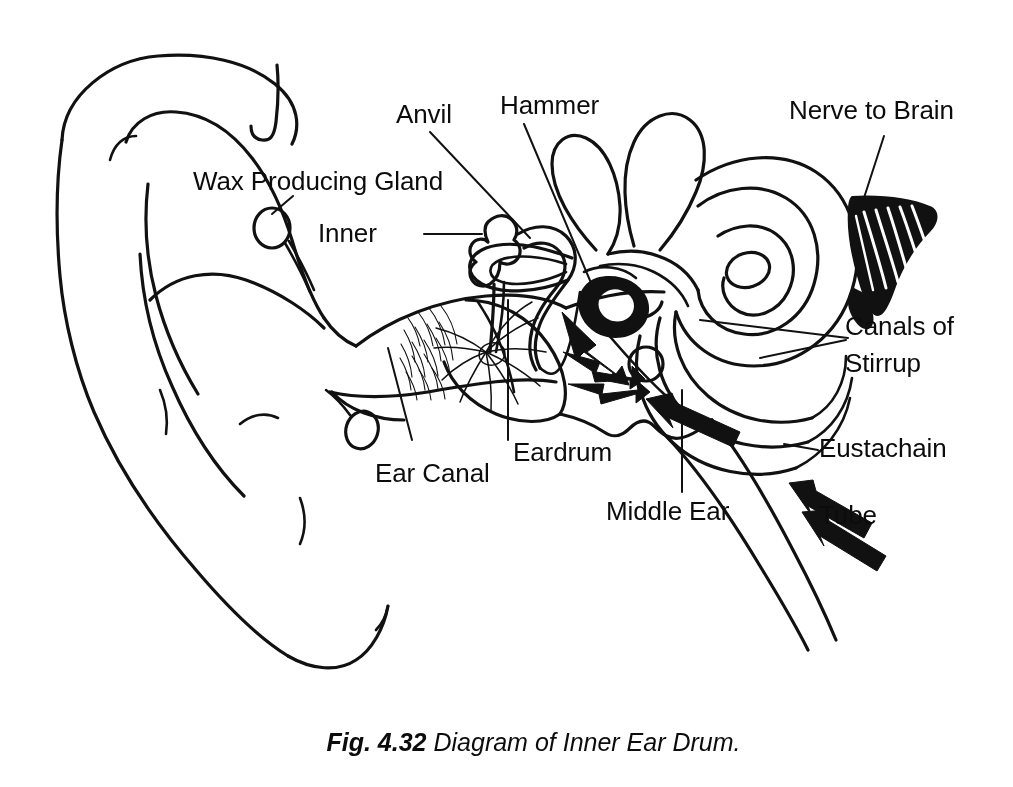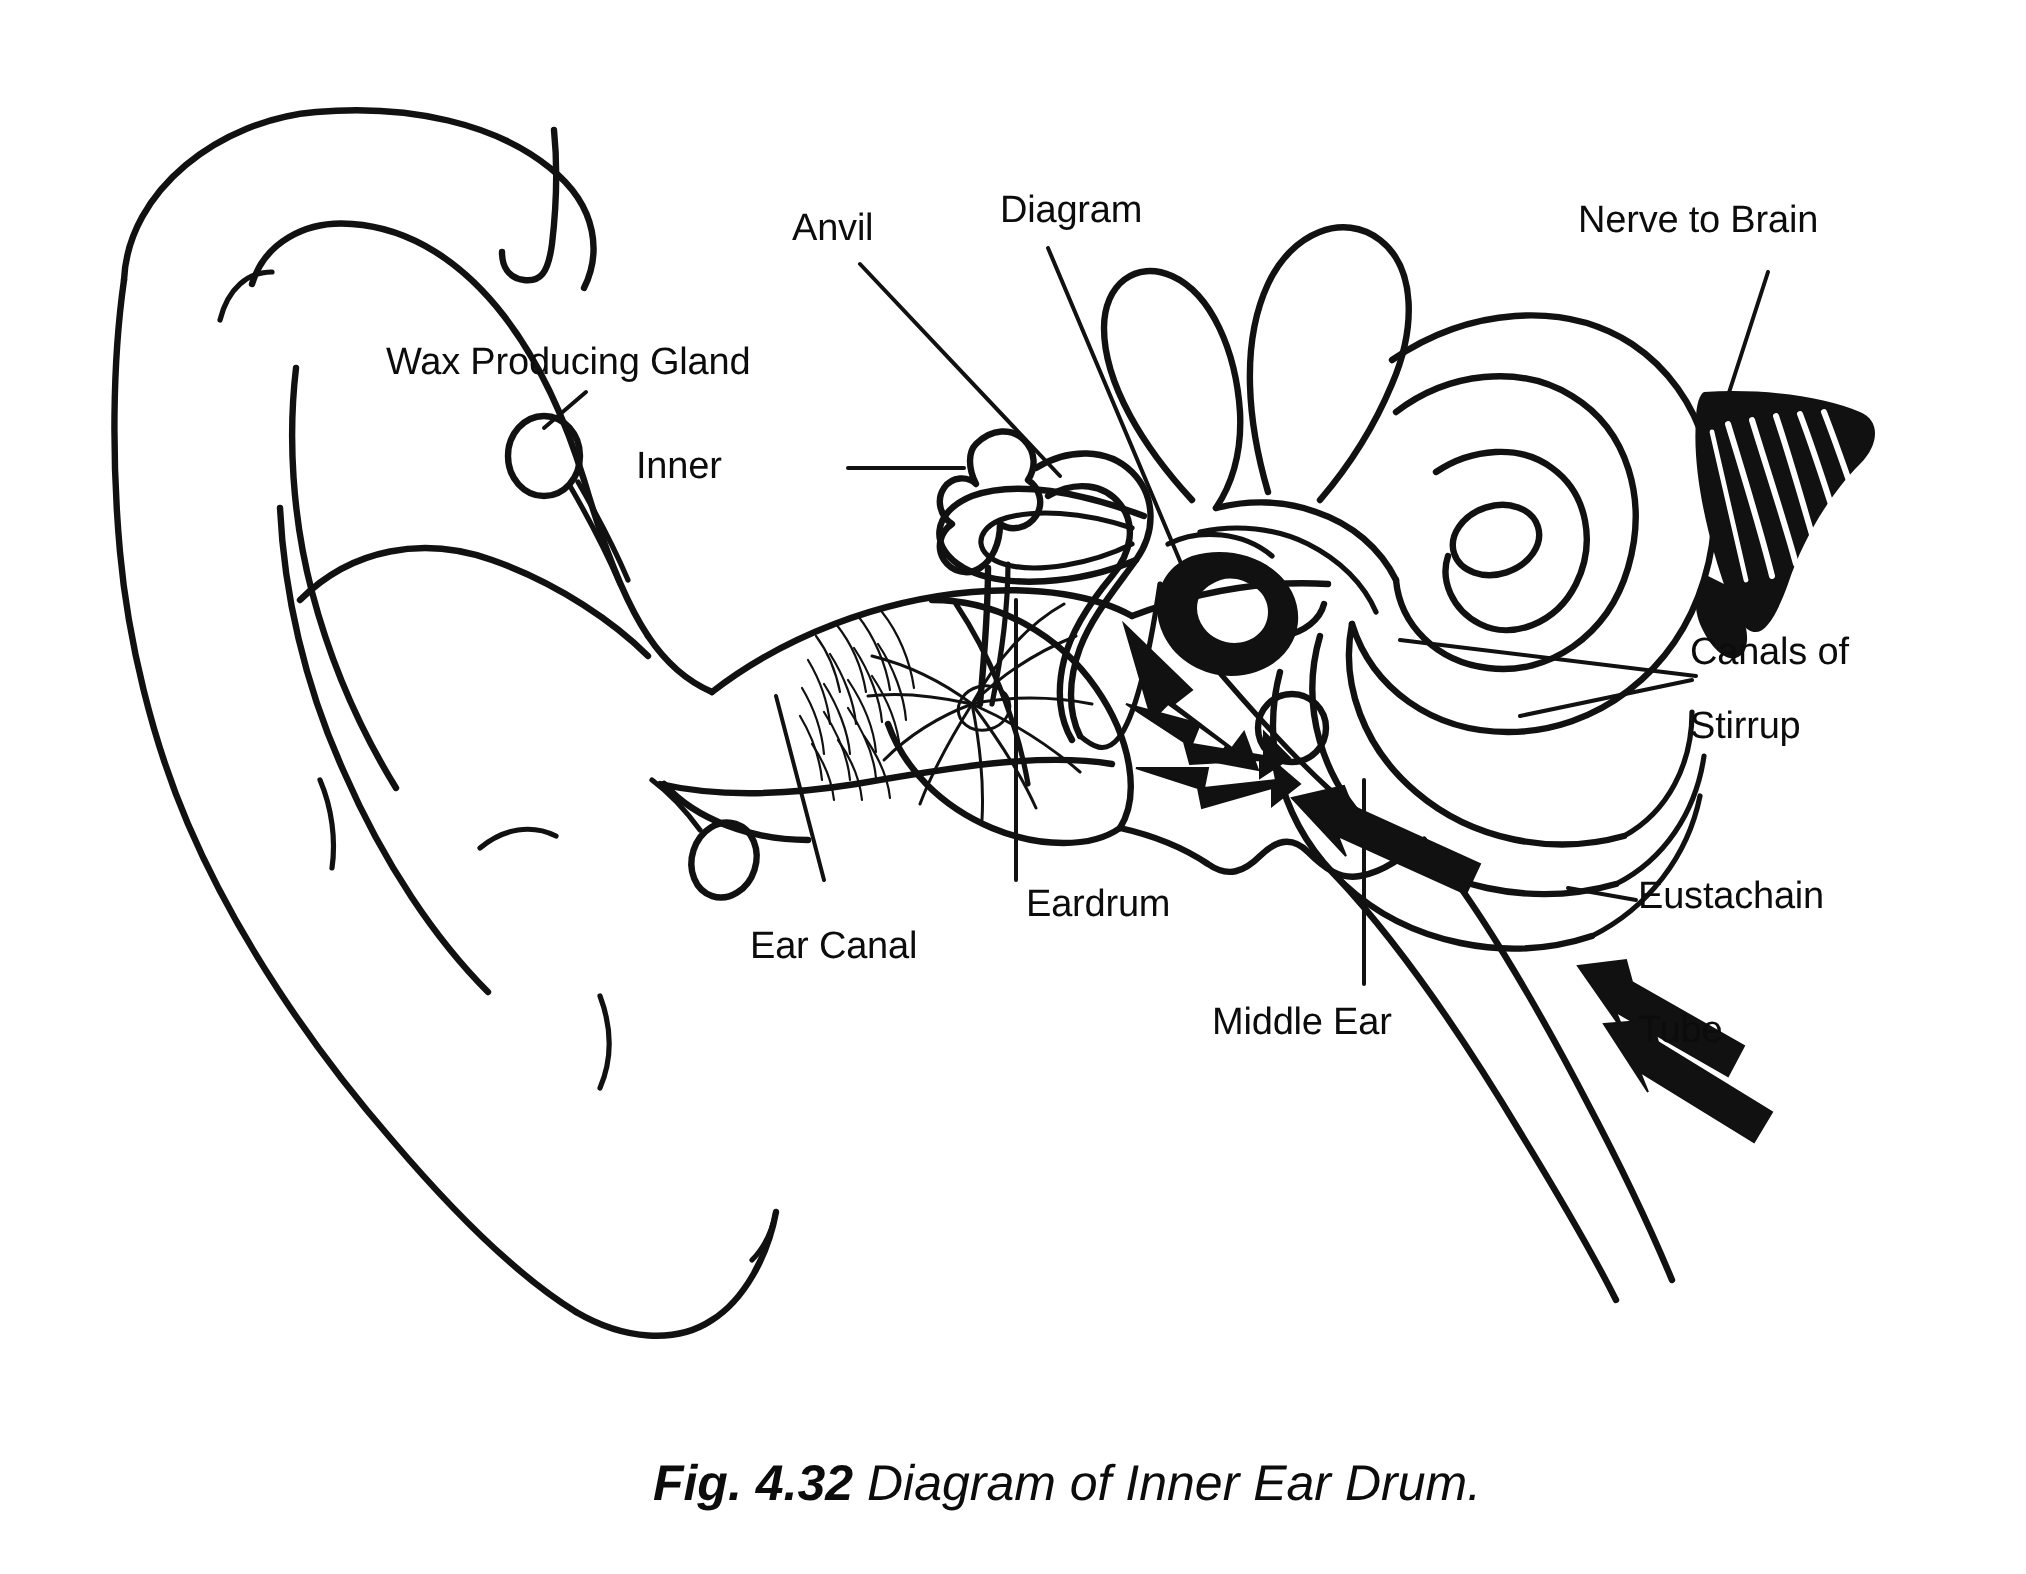--- a/index.html
+++ b/index.html
@@ -48,21 +48,21 @@
   }
   .arrow-bold {
     fill: #111111;
     stroke: #111111;
     stroke-width: 1;
     stroke-linejoin: miter;
   }
   .label {
     position: absolute;
     font-family: "Liberation Sans", sans-serif;
-    font-size: 19px;
+    font-size: 26px;
     line-height: 29px;
     color: #0c0c0c;
     white-space: pre;
     letter-spacing: -0.1px;
   }
   .caption {
     position: absolute;
     left: 0;
     top: 728px;
     width: 1013px;
@@ -326,21 +326,21 @@
       <line class="leader" x1="682" y1="390" x2="682" y2="492"></line>
     </g>
   </svg>
 
   <div class="label" style="left:193px; top:167px;">Wax Producing Gland</div>
 
   <div class="label" style="left:318px; top:219px;">Inner</div>
 
   <div class="label" style="left:396px; top:100px;">Anvil</div>
 
-  <div class="label" style="left:500px; top:91px;">Diagram</div>
+  <div class="label" style="left:500px; top:91px;">Hammer</div>
 
   <div class="label" style="left:789px; top:96px;">Nerve to Brain</div>
 
   <div class="label" style="left:845px; top:312px;">Canals of</div>
   <div class="label" style="left:845px; top:349px;">Stirrup</div>
 
   <div class="label" style="left:819px; top:434px;">Eustachain</div>
   <div class="label" style="left:819px; top:472px;margin-top:29px;">Tube</div>
 
   <div class="label" style="left:375px; top:459px;">Ear Canal</div>

